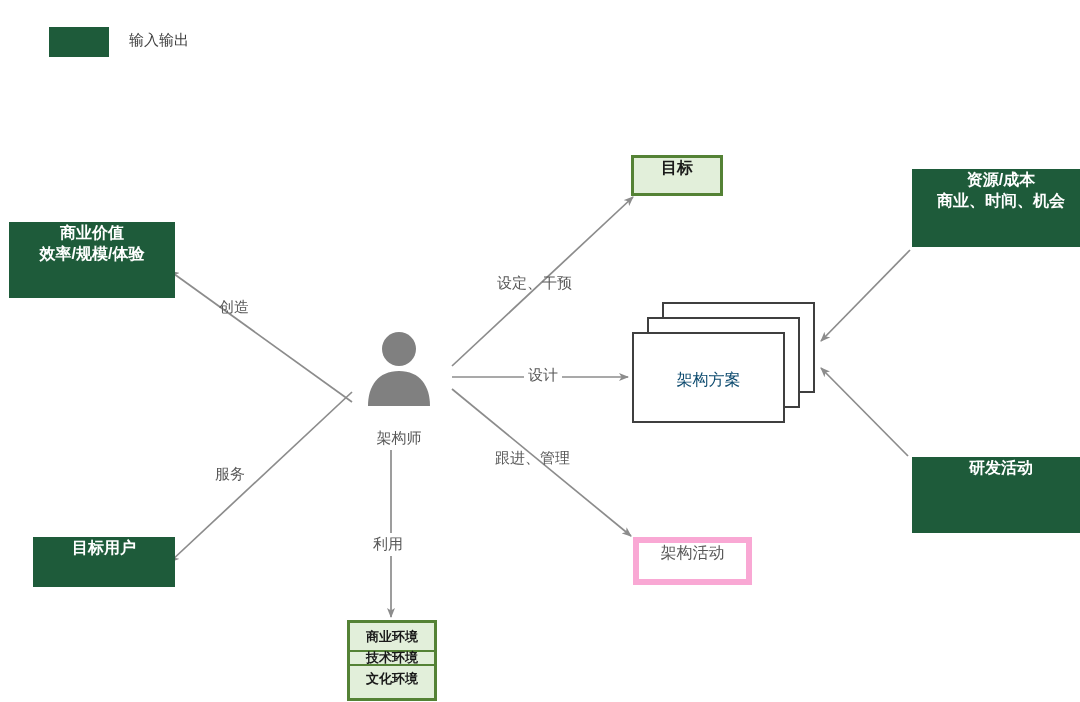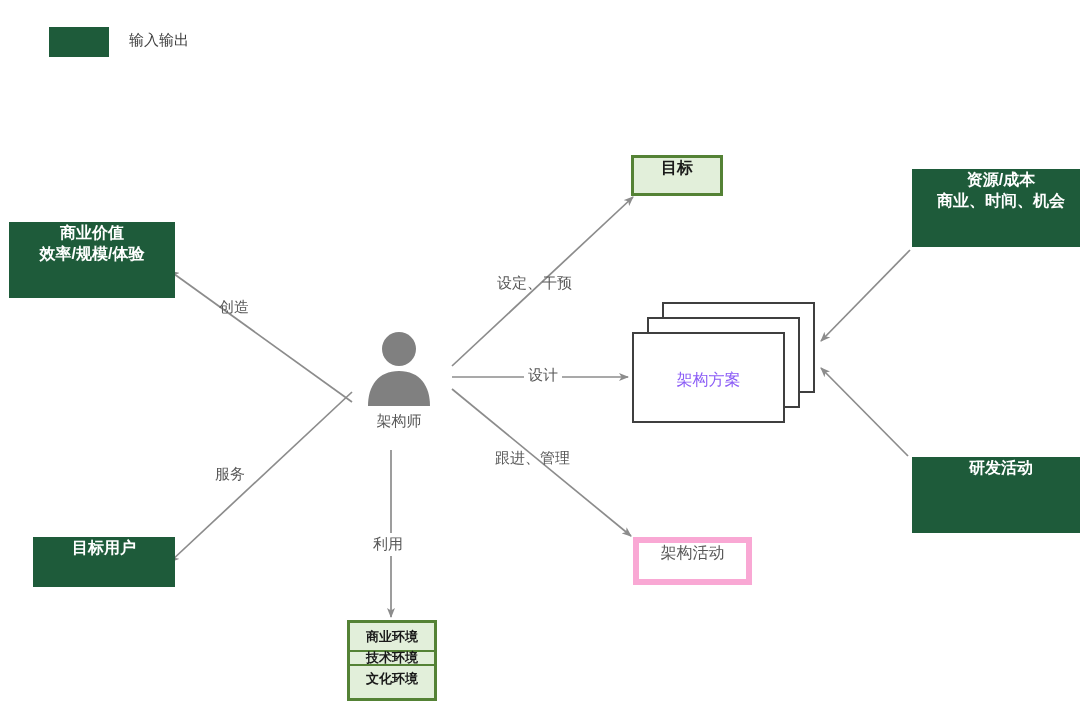--- a/index.html
+++ b/index.html
@@ -18,23 +18,23 @@
   .lightbox{background:#e2efda;border:3px solid #548235;color:#1a1a1a;font-weight:bold;font-size:16px;}
   .whitebox{background:#ffffff;border:6px solid #f9a8d4;color:#595959;font-size:16px;}
   .envstack{position:absolute;border:3px solid #548235;background:#e2efda;box-sizing:border-box;}
   .envrow{box-sizing:border-box;display:flex;align-items:center;justify-content:center;
           color:#1a1a1a;font-size:13px;font-weight:bold;text-align:center;}
   .envrow + .envrow{border-top:2px solid #548235;}
   .edge-label{position:absolute;color:#595959;font-size:15px;white-space:nowrap;}
   .legend-swatch{position:absolute;background:#1e5b3a;}
   .legend-text{position:absolute;color:#404040;font-size:15px;font-weight:normal;white-space:nowrap;}
   .person{position:absolute;}
-  .person-label{position:absolute;color:#595959;font-size:15px;white-space:nowrap;text-align:center;}
+  .person-label{position:absolute;color:#595959;font-size:15px;white-space:nowrap;text-align:center;margin-top:17px;}
   .card{position:absolute;background:#ffffff;border:2px solid #3f3f3f;box-sizing:border-box;}
-  .card-label{position:absolute;color:#8b5cf6;font-size:16px;white-space:nowrap;}
+  .card-label{position:absolute;color:#0c4a6e;font-size:16px;white-space:nowrap;}
 </style>
 </head>
 <body>
 
 <div id="canvas">
 
   <svg class="edges" viewBox="0 0 1080 702">
     <defs>
       <marker id="ah" markerWidth="10" markerHeight="8" refX="9" refY="4" orient="auto" markerUnits="userSpaceOnUse">
         <path d="M0,0 L10,4 L0,8 L2.6,4 Z" fill="#8c8c8c"></path>

